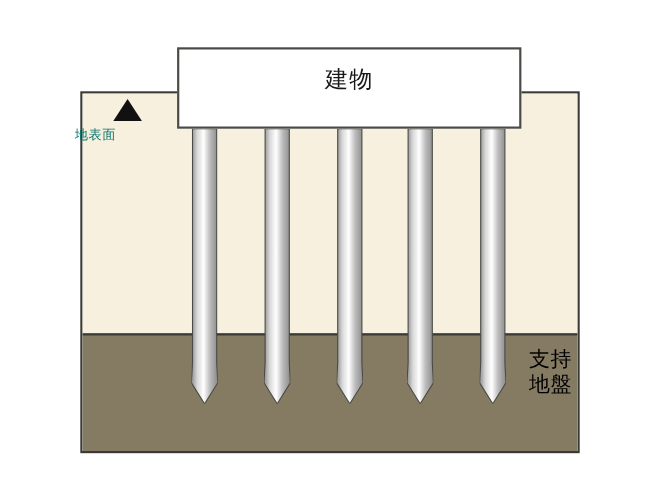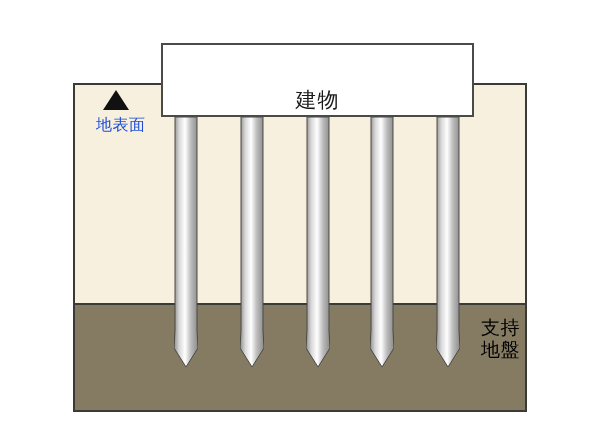--- a/index.html
+++ b/index.html
@@ -67,21 +67,20 @@
     width: 100%;
     height: 100%;
     display: flex;
     align-items: center;
     justify-content: center;
     font-size: 21px;
     color: #1a1a1a;
     letter-spacing: 1px;
     padding-bottom: 16px;
     box-sizing: border-box;
-    margin-top: 28px;
   }
 
   
   .pile {
     position: absolute;
     top: 115px;
     width: 24px;
     height: 251px;
     z-index: 5;
   }
@@ -94,25 +93,25 @@
     top: 90px;
     width: 0;
     height: 0;
     border-left: 13px solid transparent;
     border-right: 13px solid transparent;
     border-bottom: 20px solid #111111;
     z-index: 8;
   }
   .surface-label {
     position: absolute;
-    left: 96px;
+    left: 68px;
     top: 116px;
-    font-size: 16px;
+    font-size: 12px;
     line-height: 1.15;
-    color: #1d4ed8;
+    color: #0f766e;
     letter-spacing: 0.5px;
     white-space: nowrap;
     z-index: 8;
   }
   .stratum-label {
     position: absolute;
     left: 481px;
     top: 316px;
     font-size: 19px;
     line-height: 1.18;

